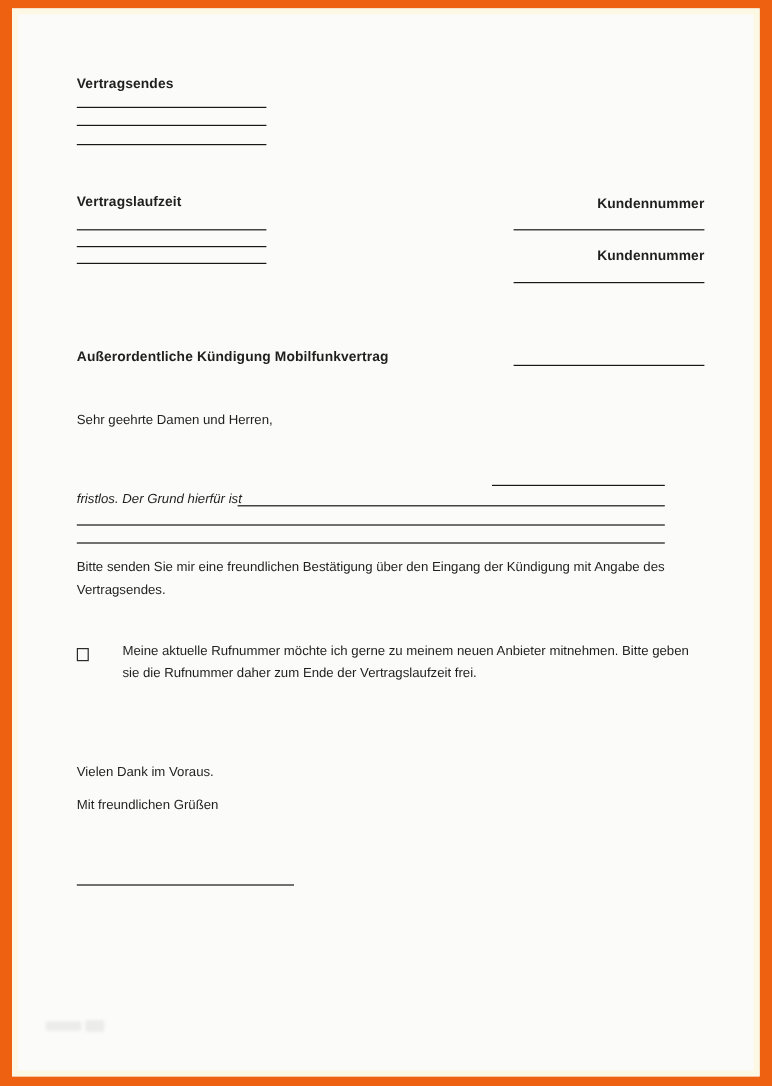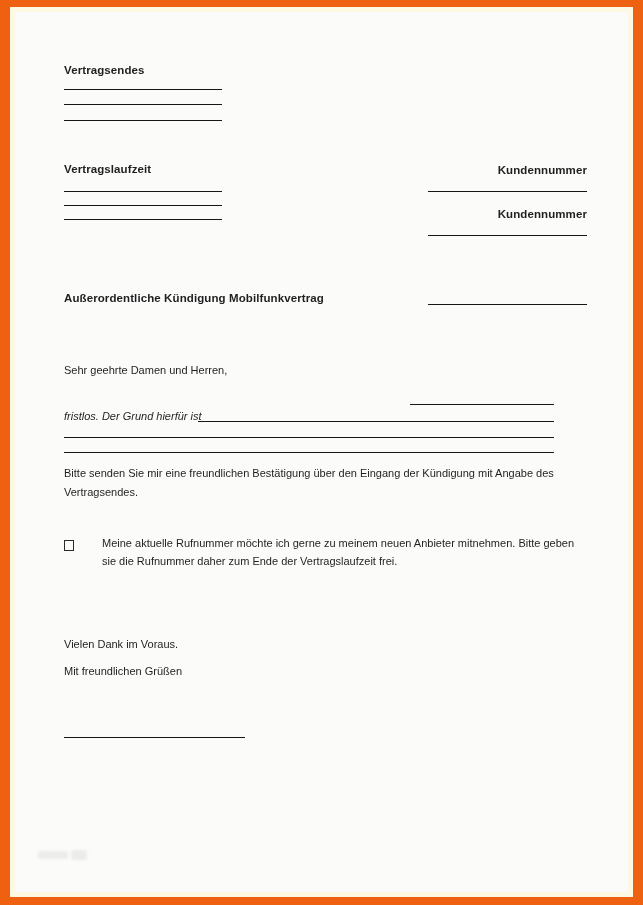--- a/index.html
+++ b/index.html
@@ -60,21 +60,21 @@
   <div class="abs rule" style="left:64px;top:219px;width:158px;"></div>
 
   <div class="abs txt bold right" style="left:428px;top:164px;width:159px;">Kundennummer</div>
   <div class="abs rule" style="left:428px;top:191px;width:159px;"></div>
   <div class="abs txt bold right" style="left:428px;top:208px;width:159px;">Kundennummer</div>
   <div class="abs rule" style="left:428px;top:235px;width:159px;"></div>
 
   <div class="abs txt bold" style="left:64px;top:292px;">Außerordentliche Kündigung Mobilfunkvertrag</div>
   <div class="abs rule" style="left:428px;top:304px;width:159px;"></div>
 
-  <div class="abs txt" style="left:64px;top:364px;">Sehr geehrte Damen und Herren,</div>
+  <div class="abs txt" style="left:64px;top:344px;">Sehr geehrte Damen und Herren,</div>
 
   <div class="abs rule" style="left:410px;top:404px;width:144px;"></div>
 
   <div class="abs txt" style="left:64px;top:410px;font-style:italic;">fristlos. Der Grund hierfür ist</div>
   <div class="abs rule" style="left:198px;top:421px;width:356px;"></div>
   <div class="abs rule" style="left:64px;top:437px;width:490px;"></div>
   <div class="abs rule" style="left:64px;top:452px;width:490px;"></div>
 
   <div class="abs txt" style="left:64px;top:467px;">Bitte senden Sie mir eine freundlichen Bestätigung über den Eingang der Kündigung mit Angabe des</div>
   <div class="abs txt" style="left:64px;top:486px;">Vertragsendes.</div>

